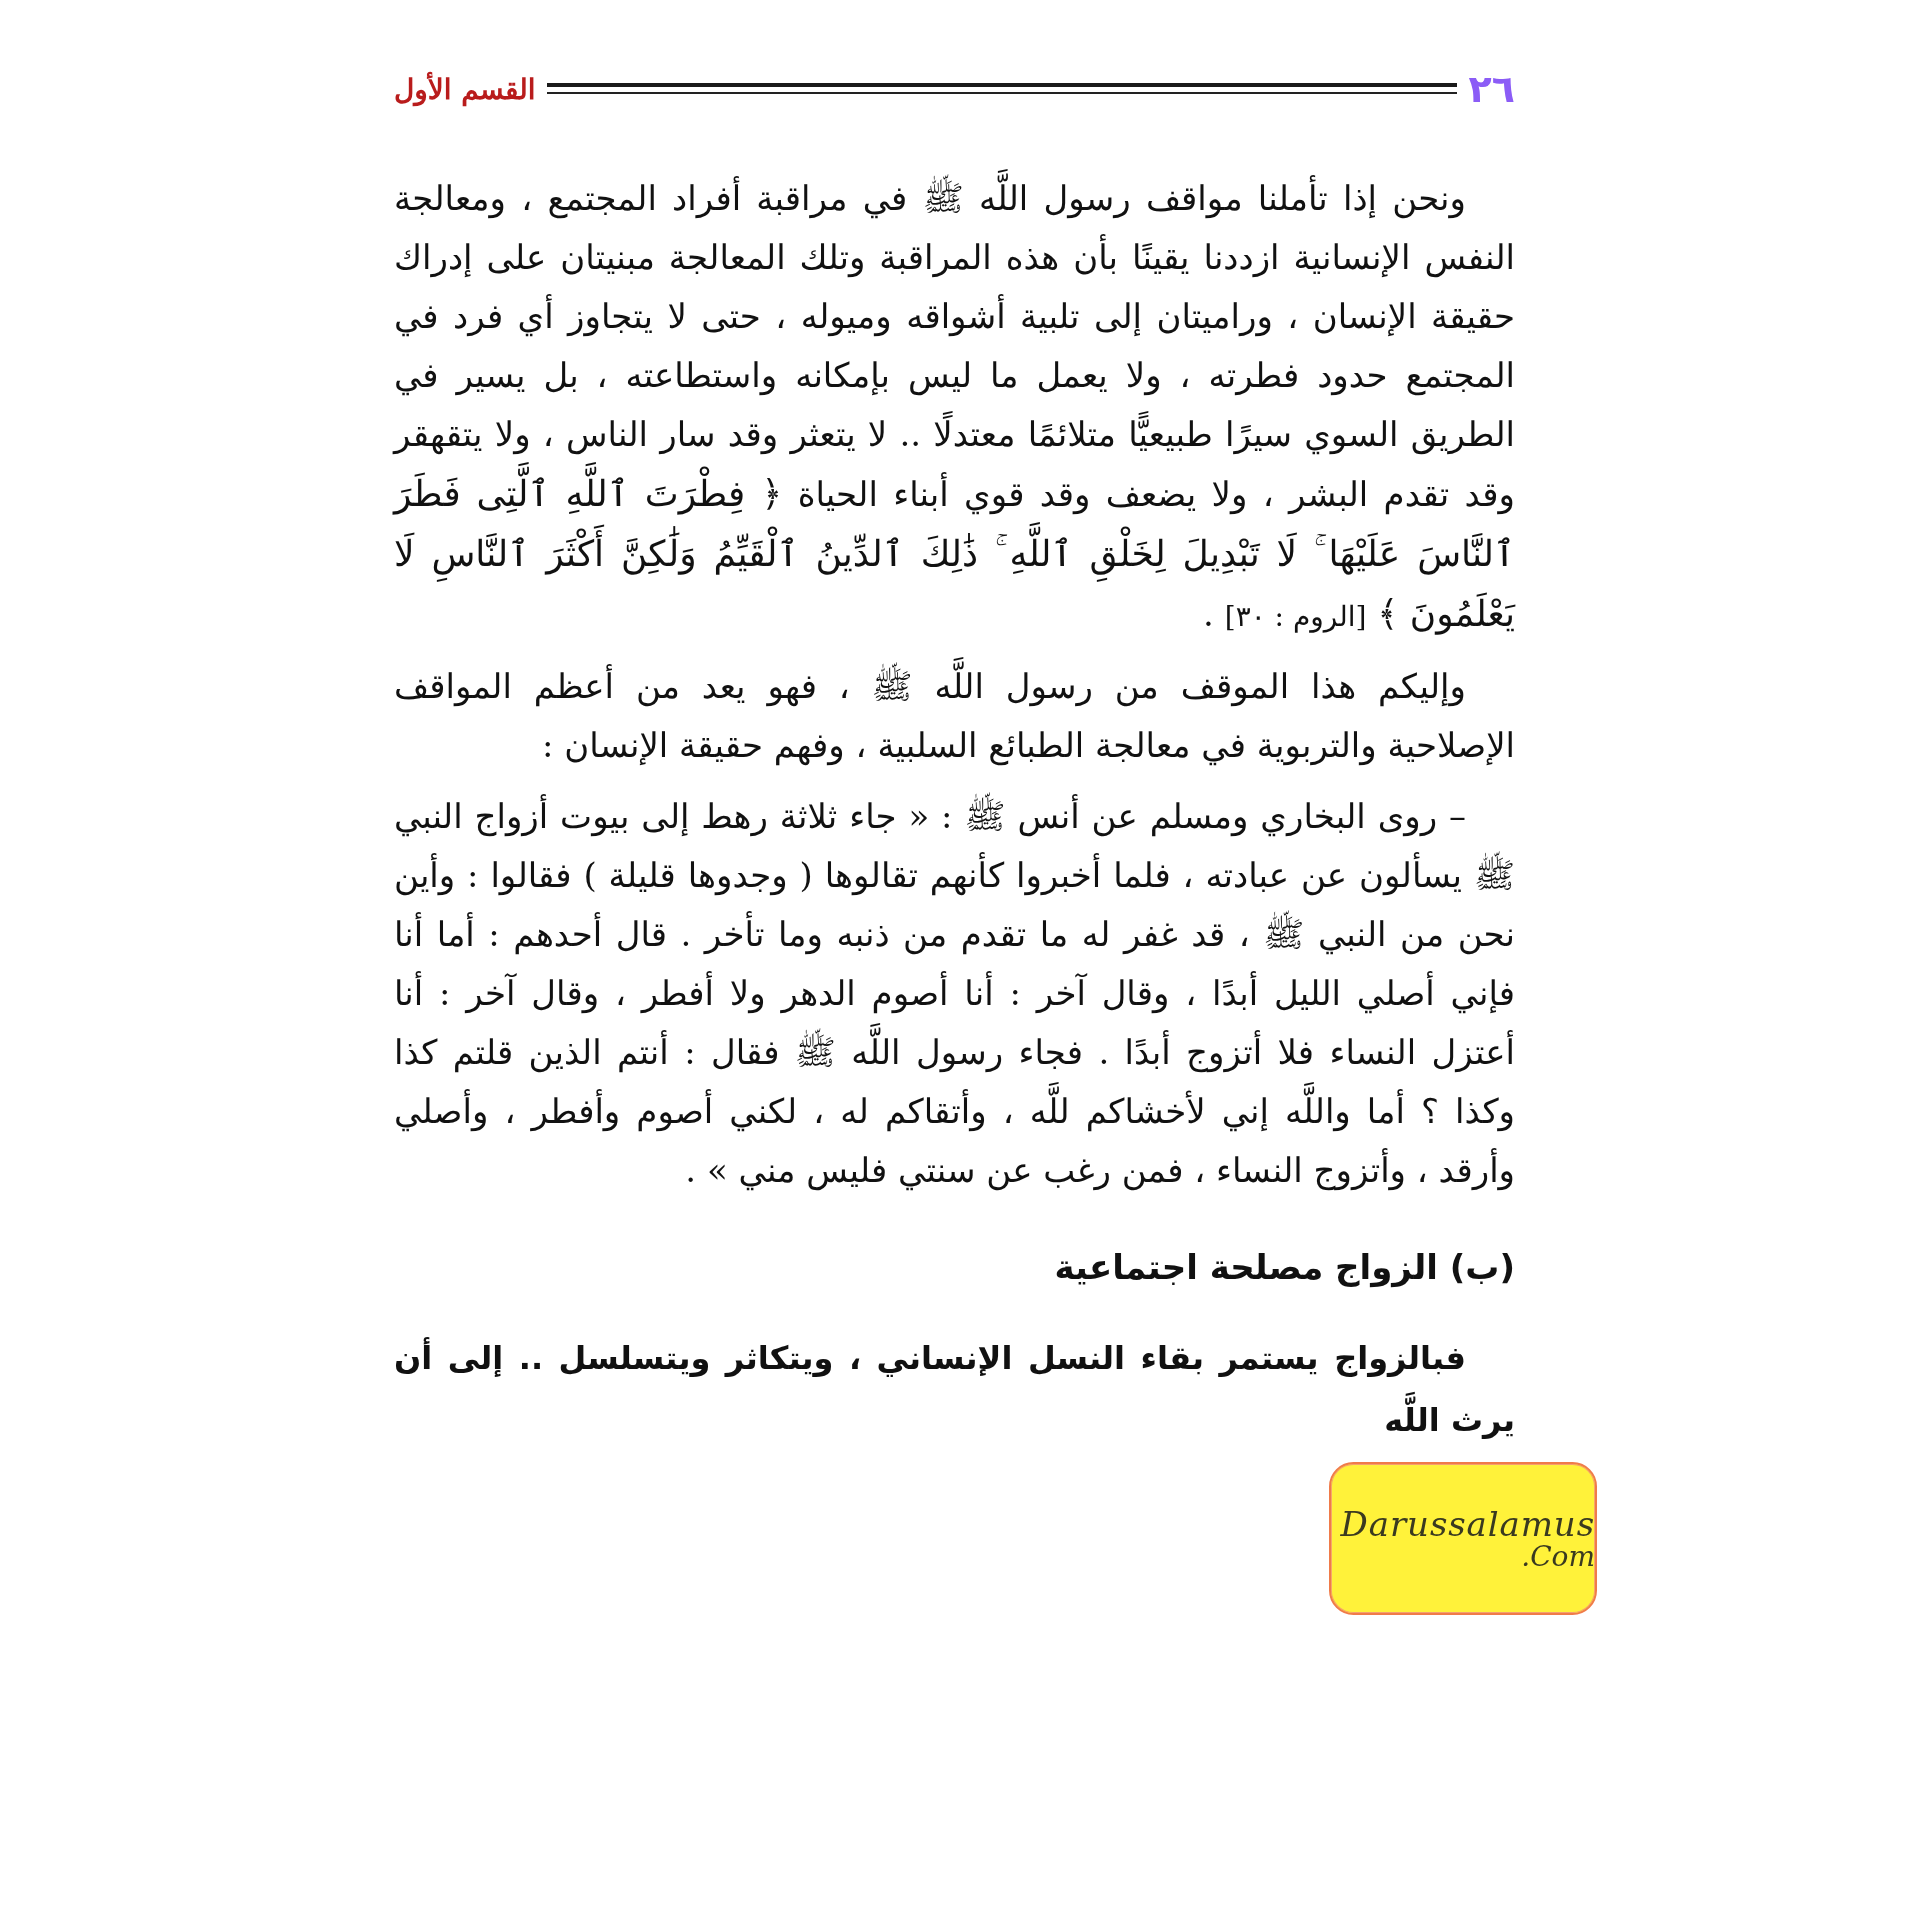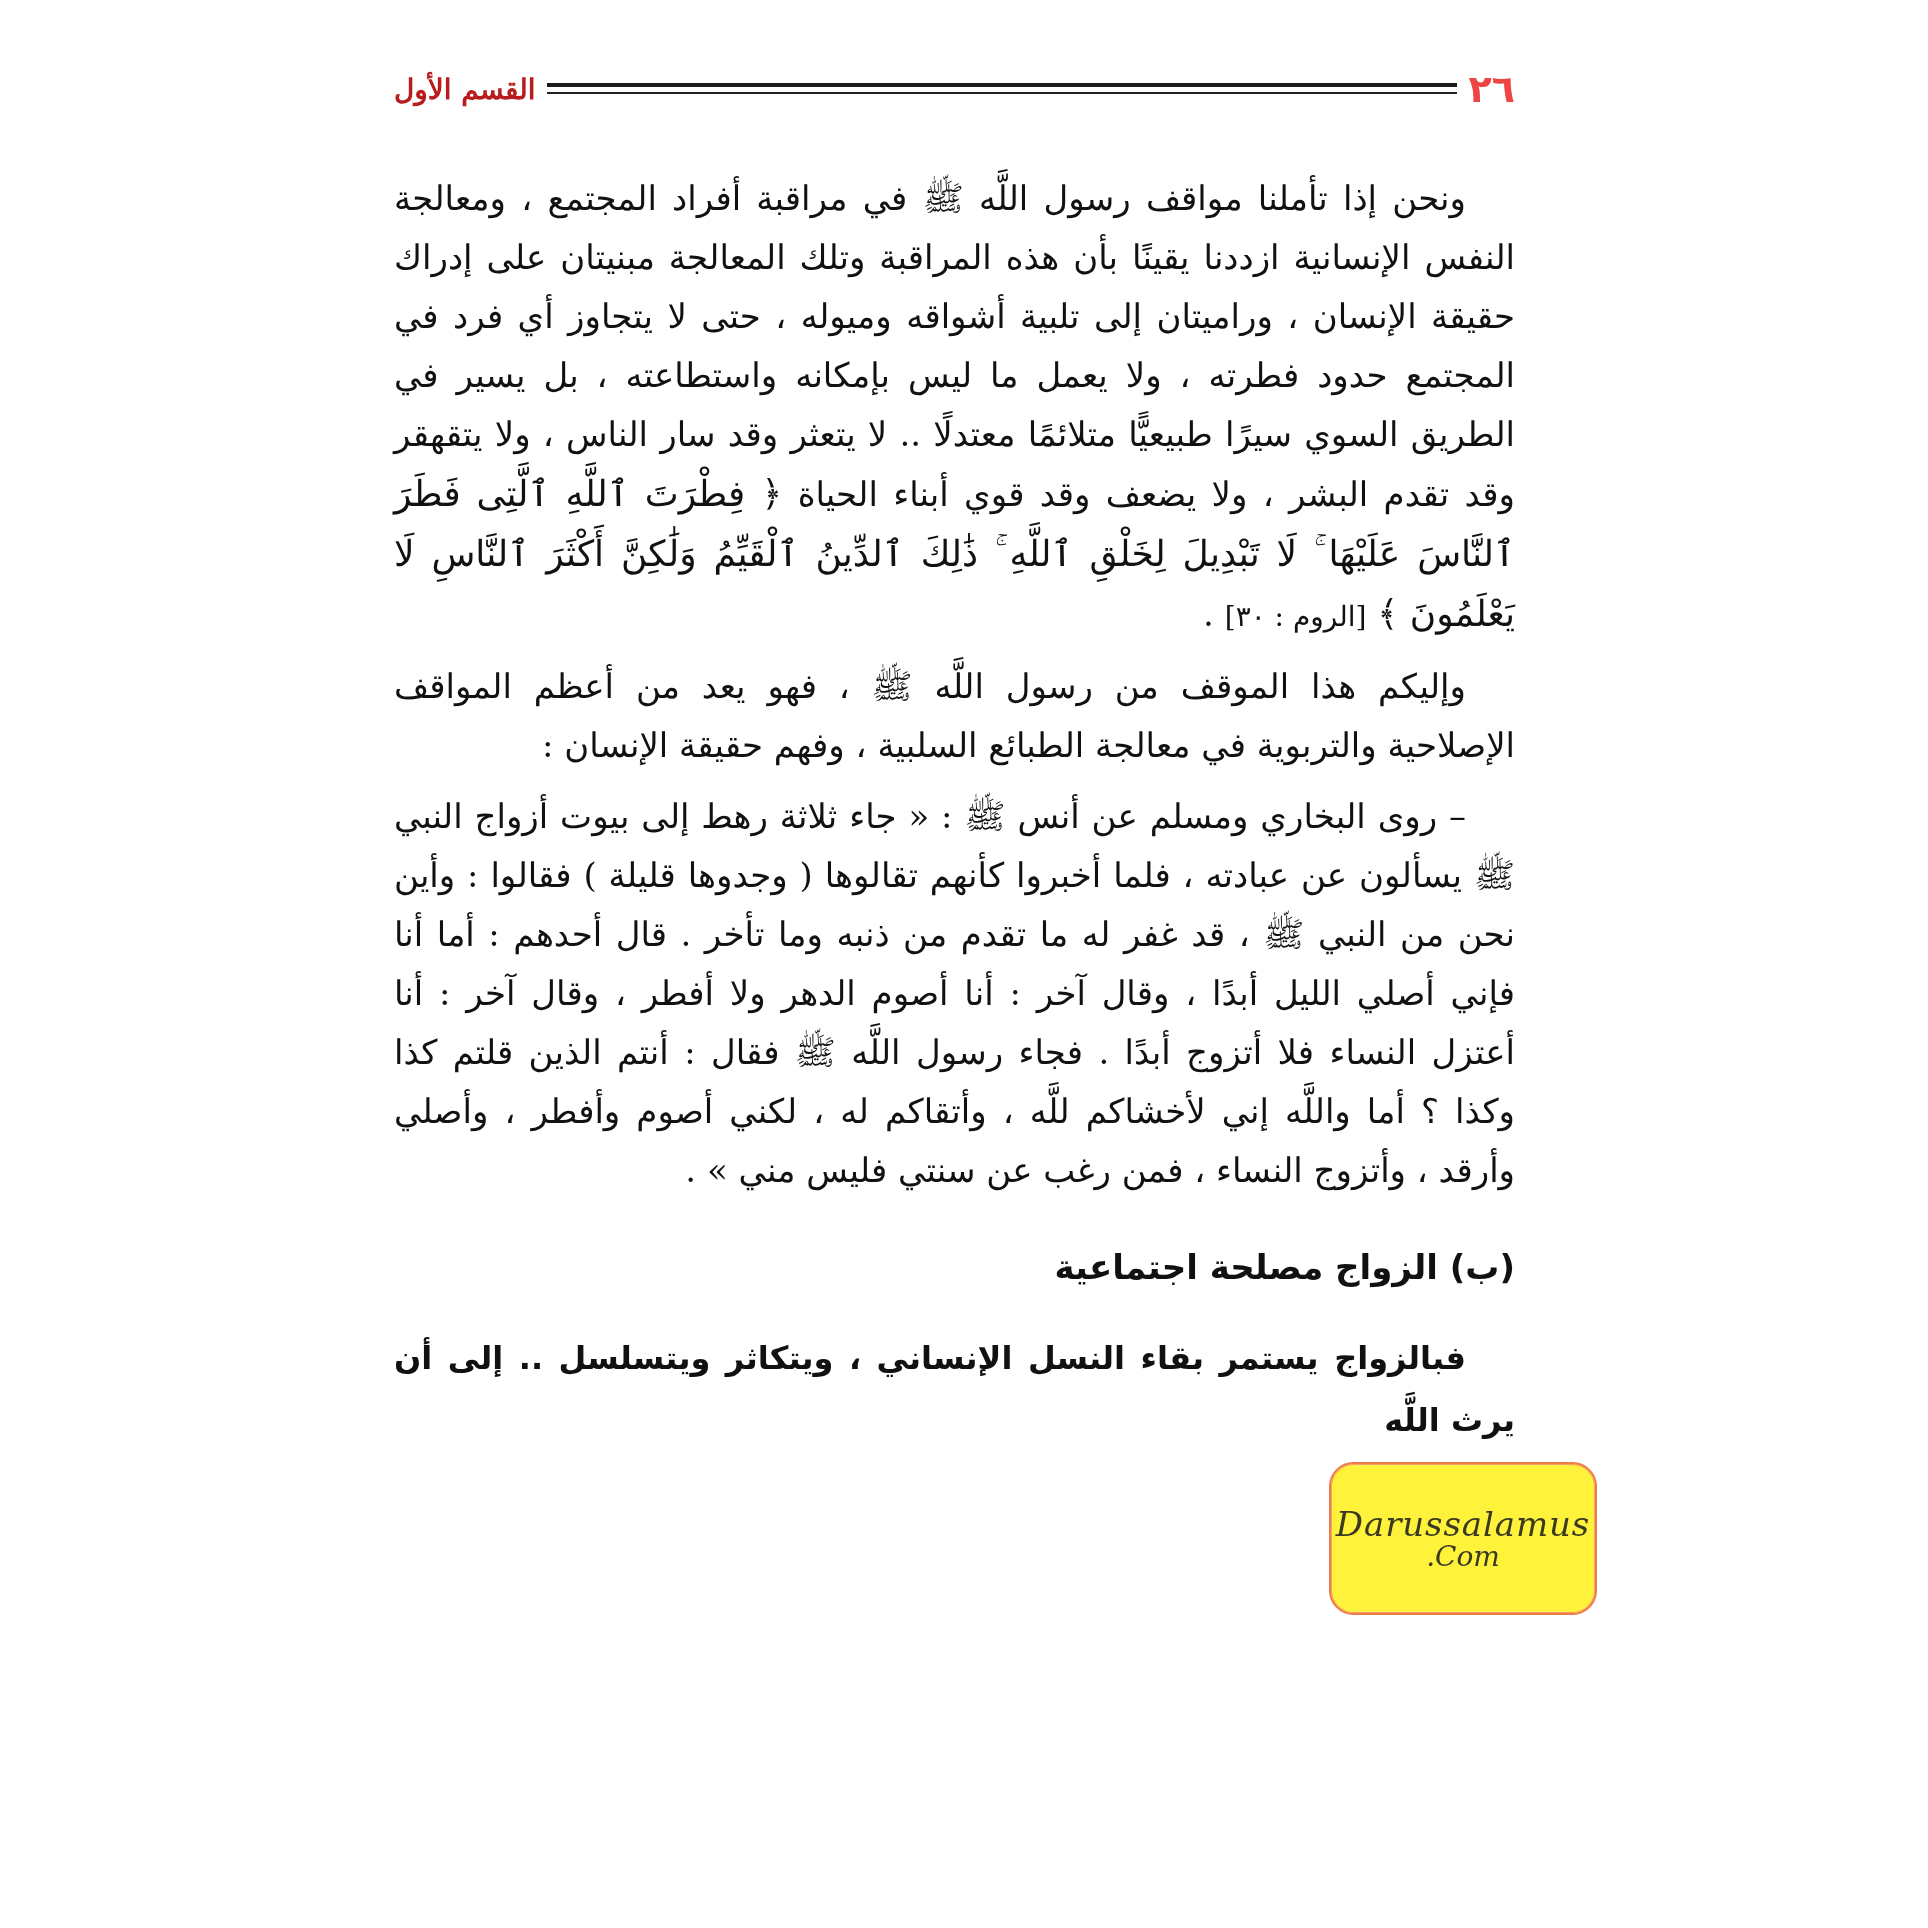--- a/index.html
+++ b/index.html
@@ -8,21 +8,21 @@
     font-family: "DejaVu Serif", serif; color: #111;
   }
   .page {
     position: absolute; left: 394px; top: 56px; width: 1121px;
     direction: rtl;
   }
   .header {
     position: relative; height: 66px; display: flex; align-items: center; direction: rtl;
   }
   .page-number {
-    font-family: "DejaVu Sans", sans-serif; font-weight: bold; font-size: 38px; color: #ef4444;
+    font-family: "DejaVu Sans", sans-serif; font-weight: bold; font-size: 38px; color: #8b5cf6;
     margin-left: 7.5px; line-height: 1;
   }
   .header-rule { flex: 1; height: 13px; position: relative; margin: 0 3.8px; }
   .header-rule .thick { position: absolute; left: 0; right: 0; top: 0; height: 4.7px; background: #1a1a1a; }
   .header-rule .thin { position: absolute; left: 0; right: 0; top: 9.4px; height: 1.9px; background: #222; }
   .section-label {
     font-family: "DejaVu Serif", serif; font-weight: bold; font-size: 28px; color: #b91c1c; margin-right: 7.5px;
   }
   .body-text {
     margin-top: 47px;
@@ -39,21 +39,21 @@
     text-align: center; font-family: "DejaVu Sans", sans-serif; font-weight: bold; font-size: 34px;
     margin: 38px 0 30px 0; padding-left: 188px;
   }
   .subheading {
     font-family: "DejaVu Sans", sans-serif; font-weight: bold; font-size: 30px; line-height: 56px; margin: 3.8px 0 24.5px 0;
   }
   .watermark {
     position: absolute; left: 1329px; top: 1462px; width: 264px; height: 149px;
     background: #fff23a; border: 2.8px solid #f07b4a; border-radius: 24.5px;
     box-shadow: 0 0 0 0.9px #f4a070 inset;
-    direction: ltr; text-align: center;
+    direction: ltr; text-align: right;
     font-family: "DejaVu Serif", serif; font-style: italic; color: #3a3a20;
   }
   .watermark .wm-line1 { display: block; font-size: 34px; margin-top: 40px; letter-spacing: 0.9px; }
   .watermark .wm-line2 { display: block; font-size: 28px; margin-top: -3.8px; }
 </style>
 </head>
 <body>
 
 <div class="page">
 

